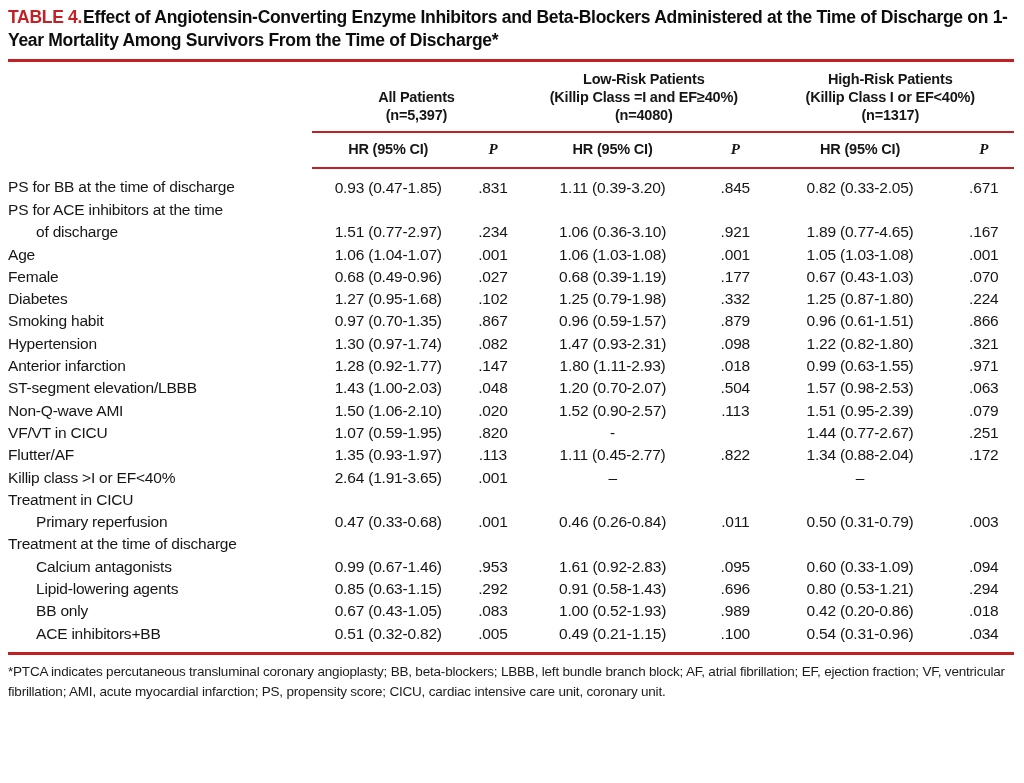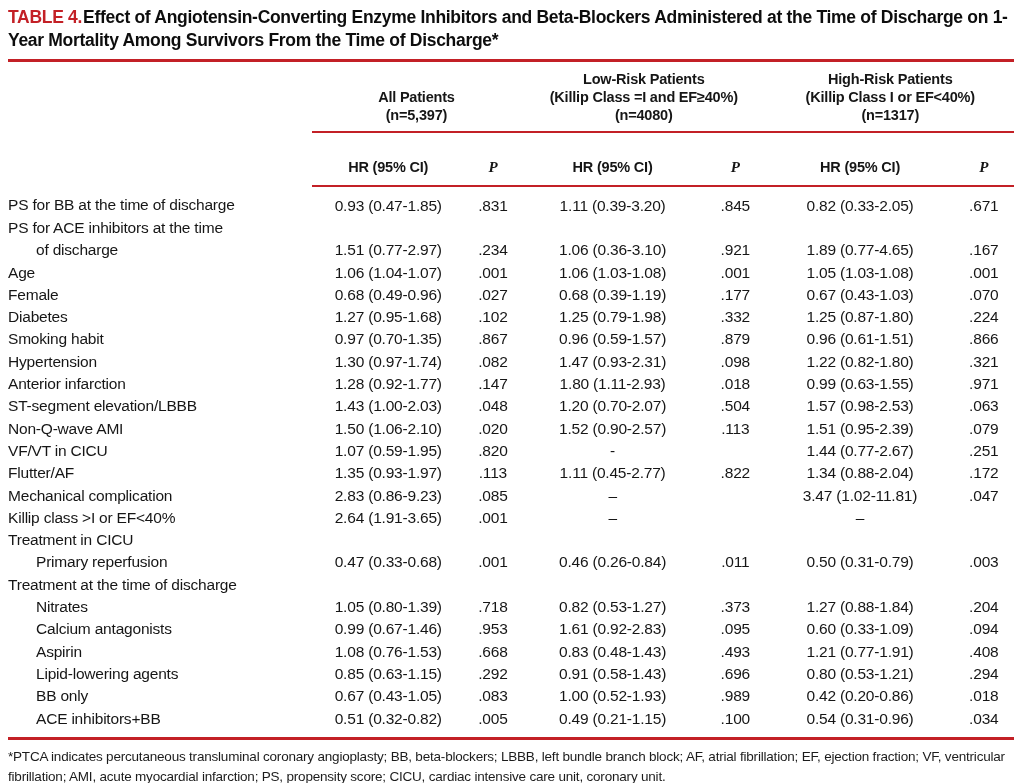--- a/index.html
+++ b/index.html
@@ -15,21 +15,21 @@
   .rule.top { margin-top:7px; }
   .rule.bottom { margin-top:7px; height:3px; }
 
   table { width:100%; border-collapse:collapse; table-layout:fixed; }
   col.c-stub{ width:302px; } col.c-hr1{ width:152px; } col.c-p1{ width:56px; }
   col.c-hr2{ width:182px; } col.c-p2{ width:62px; } col.c-hr3{ width:186px; } col.c-p3{ width:60px; }
 
   thead th { font-weight:bold; }
   th.grp { vertical-align:bottom; text-align:center; font-size:14.5px; line-height:18px;
            padding:8px 0 7px; border-bottom:2.5px solid var(--red); letter-spacing:-0.2px;margin-top:32px; }
-  th.sub { text-align:center; font-size:14.5px; padding:26px 0 9px;
+  th.sub { text-align:center; font-size:14.5px; padding:8px 0 9px;
            border-bottom:2.5px solid var(--red); letter-spacing:-0.2px; }
   th.sub .pital { font-style:italic; font-family:"Liberation Serif", serif; font-size:15px; }
   thead td.stub { border:none; }
 
   tbody td { font-size:15.5px; line-height:22.3px; padding:0; letter-spacing:-0.2px;
              white-space:nowrap; overflow:hidden; }
   tbody tr:first-child td { padding-top:8px; }
   td.stub { text-align:left;margin-left:46px; }
   td.stub.ind { padding-left:28px; }
   td.hr { text-align:center; }
@@ -198,29 +198,20 @@
         <tr>
           <td class="stub">Flutter/AF</td>
           <td class="hr">1.35 (0.93-1.97)</td>
           <td class="p">.113</td>
           <td class="hr">1.11 (0.45-2.77)</td>
           <td class="p">.822</td>
           <td class="hr">1.34 (0.88-2.04)</td>
           <td class="p">.172</td>
         </tr>
         <tr>
-          <td class="stub">Mechanical complication</td>
-          <td class="hr">2.83 (0.86-9.23)</td>
-          <td class="p">.085</td>
-          <td class="hr">–</td>
-          <td class="p"></td>
-          <td class="hr">3.47 (1.02-11.81)</td>
-          <td class="p">.047</td>
-        </tr>
-        <tr>
           <td class="stub">Killip class &gt;I or EF&lt;40%</td>
           <td class="hr">2.64 (1.91-3.65)</td>
           <td class="p">.001</td>
           <td class="hr">–</td>
           <td class="p"></td>
           <td class="hr">–</td>
           <td class="p"></td>
         </tr>
         <tr>
           <td class="stub">Treatment in CICU</td>
@@ -241,49 +232,31 @@
           <td class="p">.003</td>
         </tr>
         <tr>
           <td class="stub">Treatment at the time of discharge</td>
           <td class="hr"></td>
           <td class="p"></td>
           <td class="hr"></td>
           <td class="p"></td>
           <td class="hr"></td>
           <td class="p"></td>
-        </tr>
-        <tr>
-          <td class="stub ind">Nitrates</td>
-          <td class="hr">1.05 (0.80-1.39)</td>
-          <td class="p">.718</td>
-          <td class="hr">0.82 (0.53-1.27)</td>
-          <td class="p">.373</td>
-          <td class="hr">1.27 (0.88-1.84)</td>
-          <td class="p">.204</td>
         </tr>
         <tr>
           <td class="stub ind">Calcium antagonists</td>
           <td class="hr">0.99 (0.67-1.46)</td>
           <td class="p">.953</td>
           <td class="hr">1.61 (0.92-2.83)</td>
           <td class="p">.095</td>
           <td class="hr">0.60 (0.33-1.09)</td>
           <td class="p">.094</td>
         </tr>
         <tr>
-          <td class="stub ind">Aspirin</td>
-          <td class="hr">1.08 (0.76-1.53)</td>
-          <td class="p">.668</td>
-          <td class="hr">0.83 (0.48-1.43)</td>
-          <td class="p">.493</td>
-          <td class="hr">1.21 (0.77-1.91)</td>
-          <td class="p">.408</td>
-        </tr>
-        <tr>
           <td class="stub ind">Lipid-lowering agents</td>
           <td class="hr">0.85 (0.63-1.15)</td>
           <td class="p">.292</td>
           <td class="hr">0.91 (0.58-1.43)</td>
           <td class="p">.696</td>
           <td class="hr">0.80 (0.53-1.21)</td>
           <td class="p">.294</td>
         </tr>
         <tr>
           <td class="stub ind">BB only</td>

